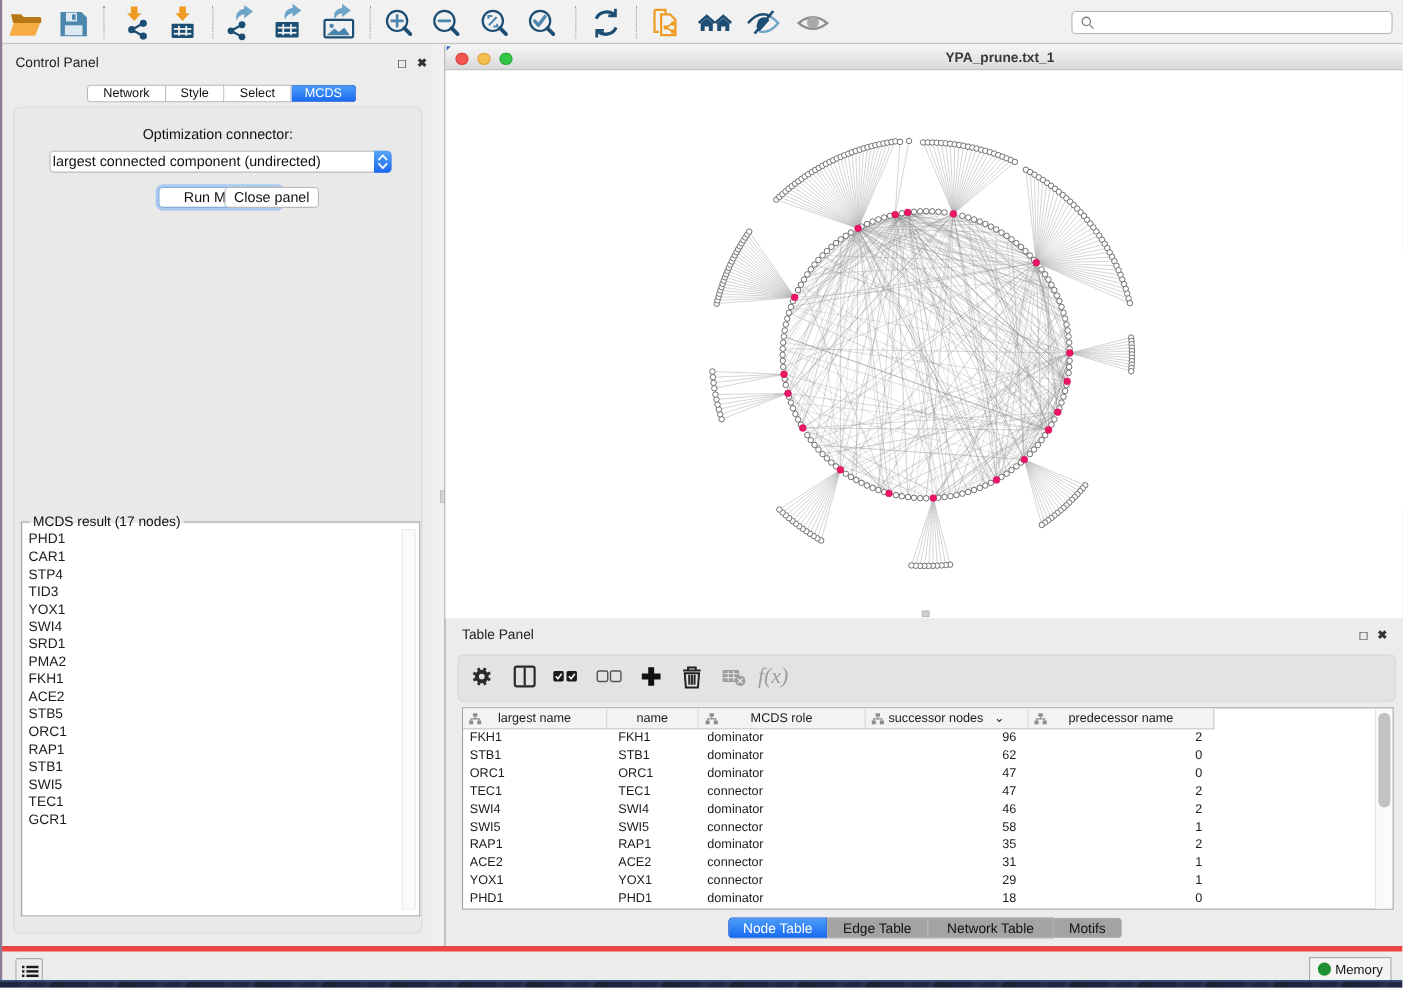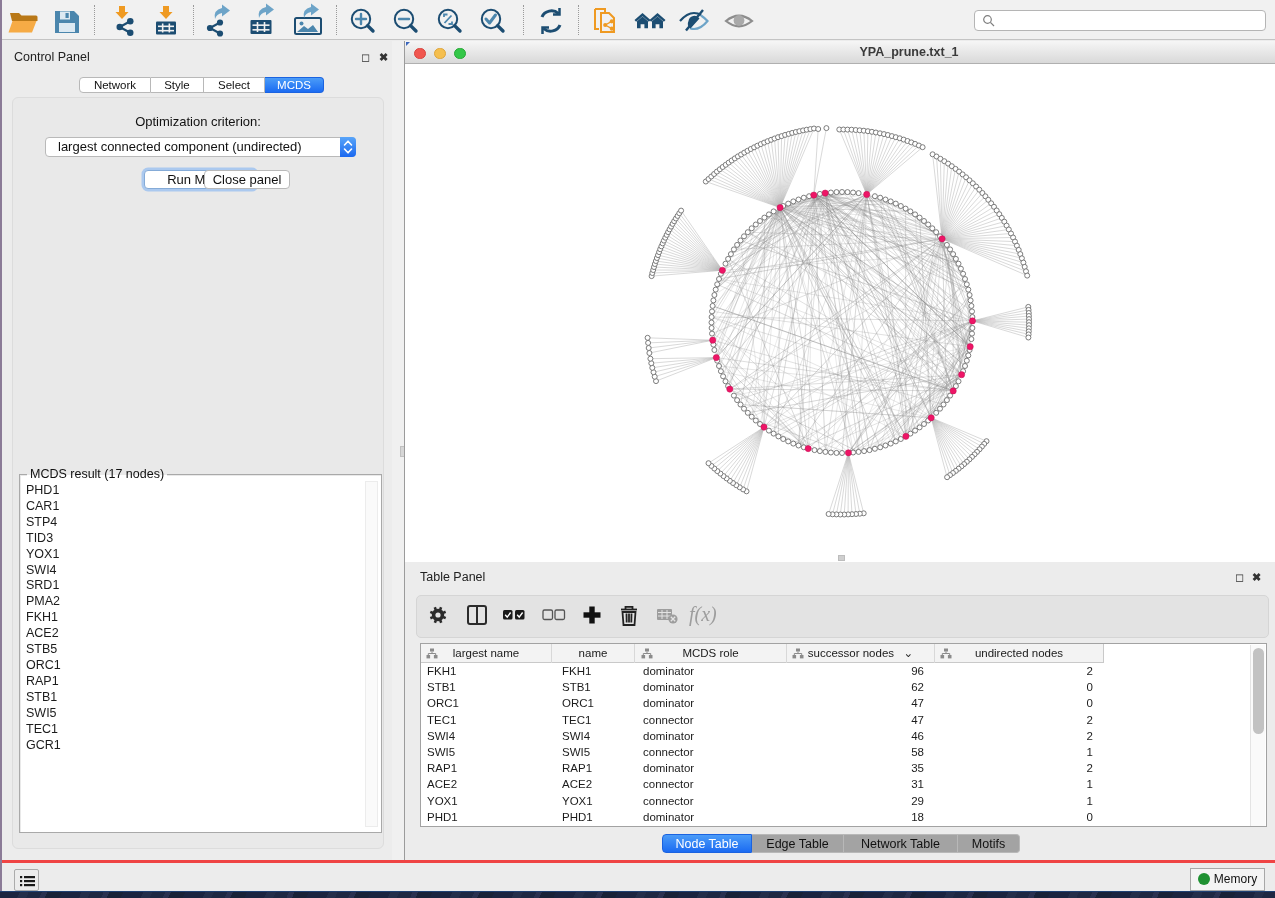--- a/index.html
+++ b/index.html
@@ -22,21 +22,21 @@
   .seg { border:1px solid #b8b8b8; border-left:none; background:#fff; color:#111;
          display:flex; align-items:center; justify-content:center; height:16px; }
   .seg.first { border-left:1px solid #b8b8b8; border-radius:4px 0 0 4px; }
   .seg.last { border-radius:0 4px 4px 0; }
   .seg.sel { background:linear-gradient(#4b9cf8,#1b6bf2); border-color:#1b63e0; color:#fff; }
   
   #cpinner { position:absolute; left:10px; top:56px; width:372px; height:752px; background:#e9e9e9;
              border:1px solid #dcdcdc; border-radius:6px; }
   #optlabel { position:absolute; left:0; top:73px; width:392px; text-align:center; font-size:13px; color:#111; }
   #dropdown { position:absolute; left:43px; top:96px; width:311px; height:20px; background:#fff;
-              border:1px solid #b9b9b9; border-radius:4px; font-size:13px; line-height:18px; padding-left:12px; color:#111; }
+              border:1px solid #b9b9b9; border-radius:4px; font-size:13px; line-height:18px; padding-left:2px; color:#111; }
   #ddstep { position:absolute; right:-1px; top:-1px; width:16px; height:20px; border-radius:0 4px 4px 0;
             background:linear-gradient(#59a5f9,#1a68f0); }
   .btn { position:absolute; height:19px; background:#fff; border:1px solid #b9b9b9; border-radius:4px;
          font-size:13px; text-align:center; line-height:17px; color:#111; }
   #runbtn { left:110px; top:128.5px; width:112px; box-shadow:0 0 0 2.5px #abc9ef; border-color:#85abd7;margin-left:32px; }
   #closebtn { left:202px; top:128.5px; width:86px; }
   
   #fieldset { position:absolute; left:17px; top:433px; width:363px; height:359px; border:1px solid #a9a9a9; }
   #fslegend { position:absolute; left:7px; top:-8px; height:16px; line-height:15px; background:linear-gradient(#e9e9e9 50%, #ffffff 50%); padding:0 3px; font-size:12.5px; color:#111; z-index:3; }
   #fslist { position:absolute; left:1px; top:1px; width:360px; height:356px; background:#fff; overflow:hidden;
@@ -70,21 +70,21 @@
   .c5 { position:absolute; width:126px; left:546px; text-align:right; }
   #tsb { position:absolute; right:1px; top:1px; width:15px; height:181px; background:#fafafa; border-left:1px solid #e4e4e4; }
   #tsbthumb { position:absolute; left:2px; top:3px; width:11px; height:86px; background:#c2c2c2; border-radius:6px; }
   #btabs { position:absolute; left:257px; top:272px; height:19px; display:flex; font-size:12.5px; }
   .seg2 { border:1px solid #b8b8b8; border-left:none; background:#a3a3a3; color:#111;
           display:flex; align-items:center; justify-content:center; height:19px; }
   .seg2.first { border-left:1px solid #b8b8b8; border-radius:4px 0 0 4px; }
   .seg2.last { border-radius:0 4px 4px 0; }
   .seg2.sel { background:linear-gradient(#4b9cf8,#1b6bf2); border-color:#1b63e0; color:#fff; }
   
-  #statusbar { left:0; top:860px; width:1275px; height:31px; background:#ececec; border-top:3px solid #ef4444; }
+  #statusbar { left:0; top:860px; width:1275px; height:31px; background:#ececec; border-top:5px solid #ef4444; }
   #listbtn { position:absolute; left:14px; top:6px; width:25px; height:22px; border:1px solid #ababab; border-radius:2px; }
   #membtn { position:absolute; left:1190px; top:5px; width:75px; height:23px; background:#f4f4f4;
             border:1px solid #a8a8a8; font-size:12px; text-align:center; line-height:21px; color:#111; }
   #memdot { display:inline-block; width:12px; height:12px; border-radius:50%; background:#1f9132; vertical-align:-2px; margin-right:4px; }
 </style>
 </head>
 <body>
 
 <div id="toolbar" class="abs">
   <svg width="960" height="40" viewBox="0 0 960 40" style="position:absolute;left:0;top:0">
@@ -219,21 +219,21 @@
   <div id="cp-title">Control Panel</div>
   <div class="winbtns" style="left:359px; top:10px;">◻</div>
   <div class="winbtns" style="left:377px; top:10px; font-weight:bold;">✖</div>
   <div id="cptabs">
     <div class="seg first" style="width:72px">Network</div>
     <div class="seg" style="width:53px">Style</div>
     <div class="seg" style="width:61px">Select</div>
     <div class="seg sel last" style="width:59px">MCDS</div>
   </div>
   <div id="cpinner"></div>
-  <div id="optlabel">Optimization criterion:</div>
+  <div id="optlabel">Optimization connector:</div>
   <div id="dropdown">largest connected component (undirected)
     <div id="ddstep"><svg width="16" height="20" viewBox="0 0 16 20">
           <path d="M4.5 8 L8 4.2 L11.5 8" fill="none" stroke="#fff" stroke-width="1.6" stroke-linecap="round" stroke-linejoin="round"></path>
           <path d="M4.5 12 L8 15.8 L11.5 12" fill="none" stroke="#fff" stroke-width="1.6" stroke-linecap="round" stroke-linejoin="round"></path>
         </svg></div>
   </div>
   <div id="runbtn" class="btn">Run MCDS</div>
   <div id="closebtn" class="btn">Close panel</div>
   <div id="fieldset">
     <div id="fslegend">MCDS result (17 nodes)</div>
@@ -1144,21 +1144,21 @@
         </g>
         <text x="272" y="25" font-family="Liberation Serif, serif" font-style="italic" font-size="20" fill="#9d9d9d">f(x)</text>
       </svg>
     </div>
   <div id="tbl">
     <div id="thead">
       <div class="hcell" style="left:0; width:131px;">largest name</div>
       <div class="hcell" style="left:131px; width:83px;">name</div>
       <div class="hcell" style="left:214px; width:152px;">MCDS role</div>
       <div class="hcell" style="left:366px; width:148px;">successor nodes&nbsp;&nbsp;&nbsp;⌄</div>
-      <div class="hcell" style="left:514px; width:168px; border-right:none;">undirected nodes</div>
+      <div class="hcell" style="left:514px; width:168px; border-right:none;">predecessor name</div>
       <svg class="hico" style="left:5px" width="12" height="11" viewBox="0 0 12 11">
           <rect x="4" y="0.5" width="4" height="3" fill="#8b8b8b"></rect>
           <rect x="0.5" y="7" width="3.6" height="3.4" fill="#8b8b8b"></rect>
           <rect x="7.9" y="7" width="3.6" height="3.4" fill="#8b8b8b"></rect>
           <path d="M6 3.5 v2 M2.3 7 v-1.5 h7.4 V7" fill="none" stroke="#8b8b8b" stroke-width="1"></path>
         </svg>
         <svg class="hico" style="left:220px" width="12" height="11" viewBox="0 0 12 11">
           <rect x="4" y="0.5" width="4" height="3" fill="#8b8b8b"></rect>
           <rect x="0.5" y="7" width="3.6" height="3.4" fill="#8b8b8b"></rect>
           <rect x="7.9" y="7" width="3.6" height="3.4" fill="#8b8b8b"></rect>

